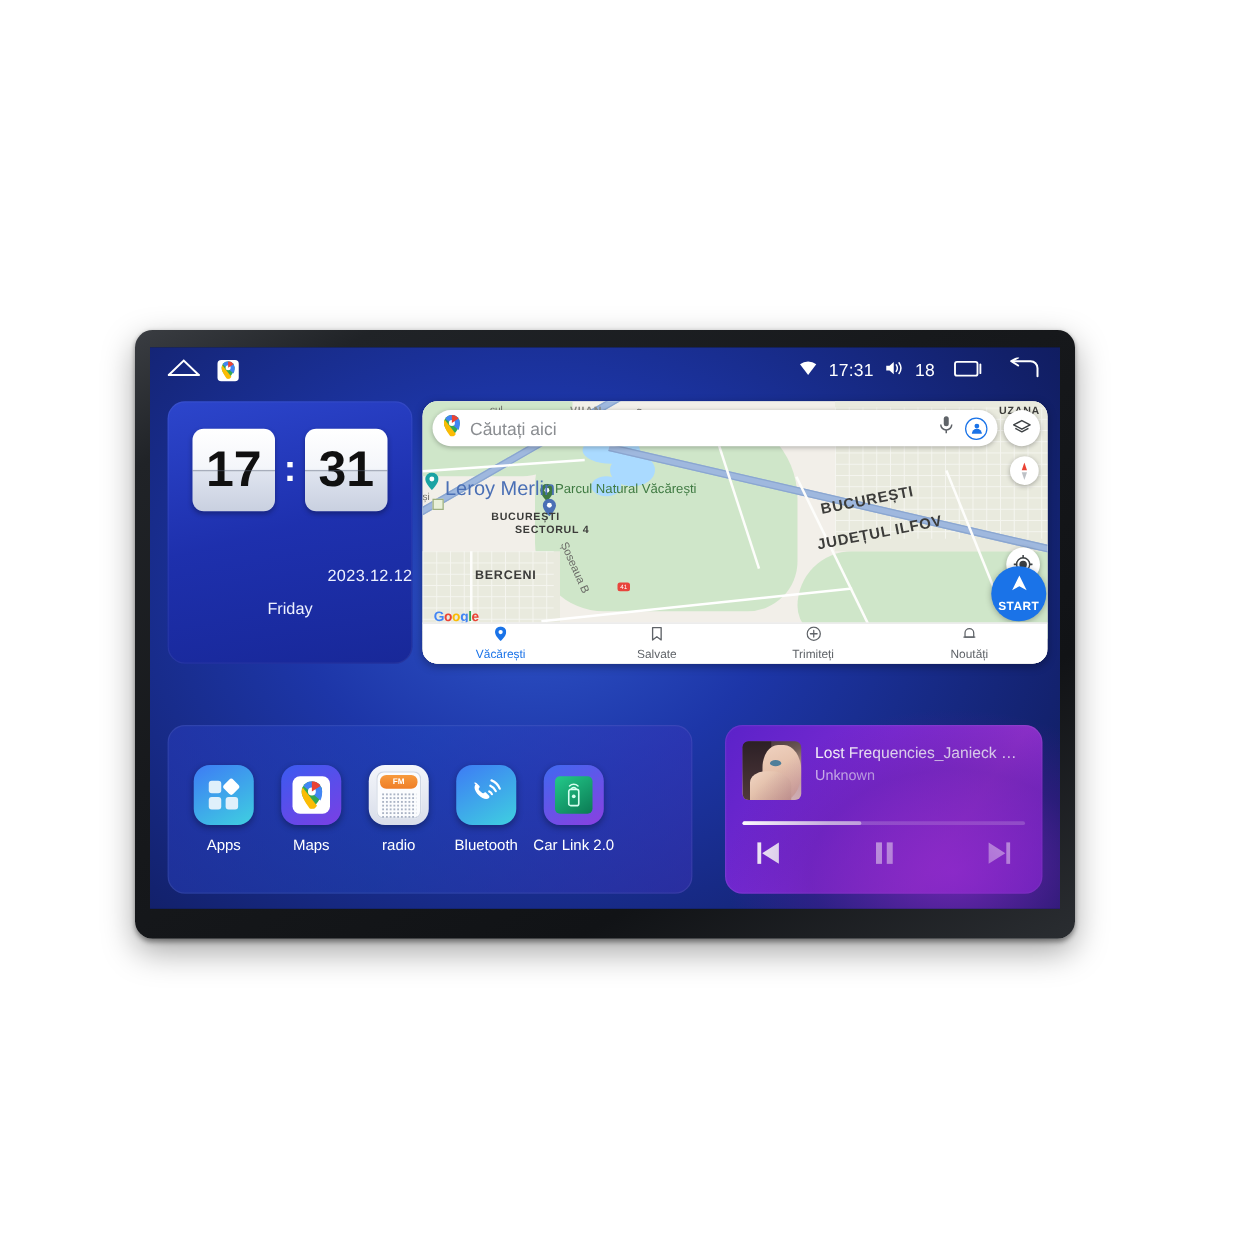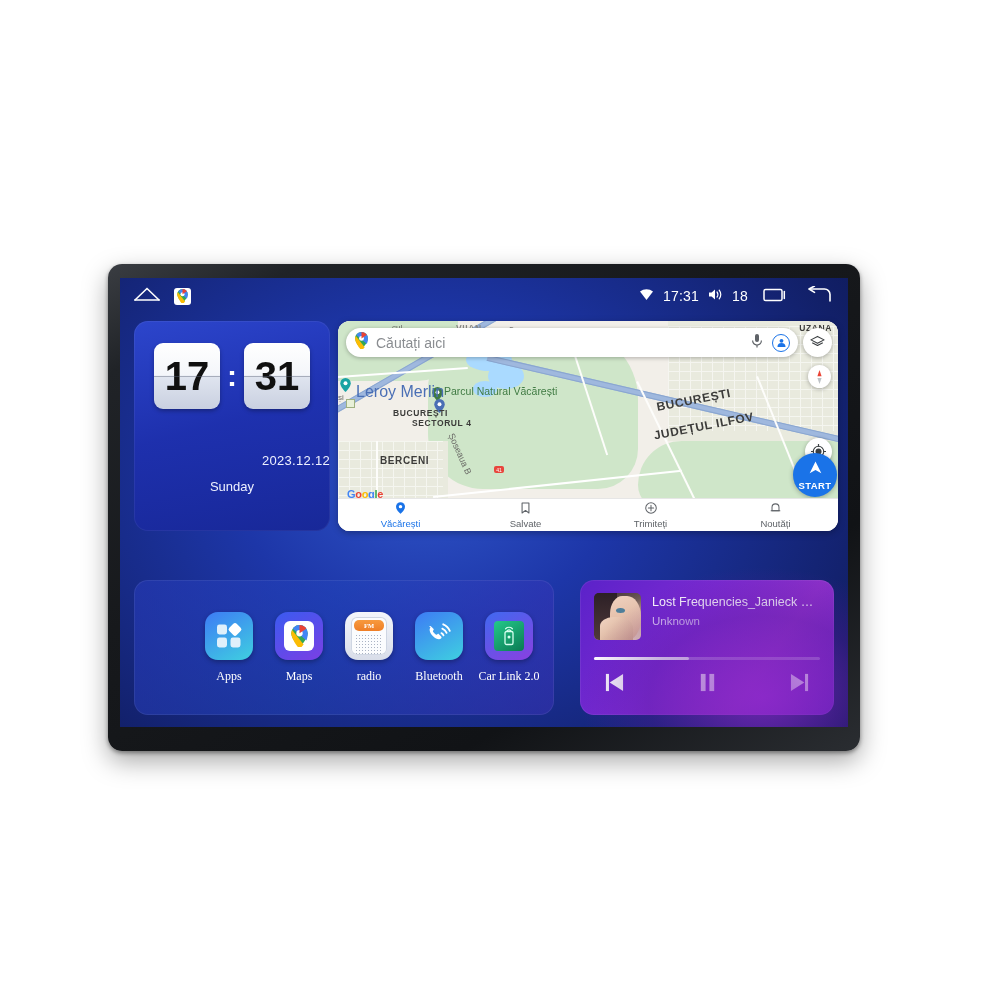--- a/index.html
+++ b/index.html
@@ -135,21 +135,21 @@
   }
   .mbn-item{flex:1;display:flex;flex-direction:column;align-items:center;justify-content:center;gap:2px;color:#5f6368;font-size:9.5px;}
   .mbn-item.active{color:#1a73e8;}
 
   
   #app-dock{
     position:absolute; left:14px; bottom:12px; width:420px; height:135px;
     border-radius:14px;
     background: linear-gradient(110deg, rgba(40,60,190,.55) 0%, rgba(35,70,190,.45) 45%, rgba(60,50,185,.50) 100%);
     box-shadow: inset 0 0 0 1px rgba(255,255,255,.07);
-    display:flex; align-items:center; justify-content:flex-end; padding:0 10px;font-family:Liberation Serif, serif;
+    display:flex; align-items:center; justify-content:flex-start; padding:0 10px;
   }
   .app-item{display:flex;flex-direction:column;align-items:center;gap:9px;width:70px;}
   .app-ico{width:48px;height:48px;border-radius:13px;display:flex;align-items:center;justify-content:center;box-shadow:0 2px 5px rgba(0,0,0,.3);}
   .app-label{color:#fff;font-size:12px;}
   .ico-apps{background:linear-gradient(150deg,#3d7bf5 0%,#3fd0e0 100%);}
   .ico-maps{background:linear-gradient(150deg,#3a5bf0 0%,#7b3fe4 100%);}
   .ico-radio{background:linear-gradient(#f4f6fb,#d8dde9);}
   .ico-bt{background:linear-gradient(150deg,#3d7bf5 0%,#3fd0e0 100%);}
   .ico-carlink{background:linear-gradient(150deg,#3f69f0 0%,#8b3fe0 100%);}
   .maps-inner{width:30px;height:30px;border-radius:6px;background:#fff;display:flex;align-items:center;justify-content:center;}
@@ -241,21 +241,21 @@
       </div>
     </div>
 
     <div id="clock-widget">
       <div class="flip-row">
         <div class="flip-card">17</div>
         <div class="flip-colon">:</div>
         <div class="flip-card">31</div>
       </div>
       <div class="clock-date">2023.12.12</div>
-      <div class="clock-day">Sunday</div>
+      <div class="clock-day">Friday</div>
     </div>
 
     <div id="maps-card">
       <div id="map-canvas">
 
         <div class="land-green" style="left:0;top:0;width:120px;height:60px;border-radius:0 0 40px 0"></div>
         <div class="land-green" style="left:90px;top:8px;width:210px;height:160px;border-radius:60px 70px 40px 55px"></div>
         <div class="land-green" style="left:300px;top:120px;width:210px;height:70px;border-radius:50px 0 0 30px"></div>
         <div class="land-pale" style="left:330px;top:0px;width:175px;height:120px;"></div>
         <div class="land-pale" style="left:0;top:120px;width:110px;height:95px;"></div>

